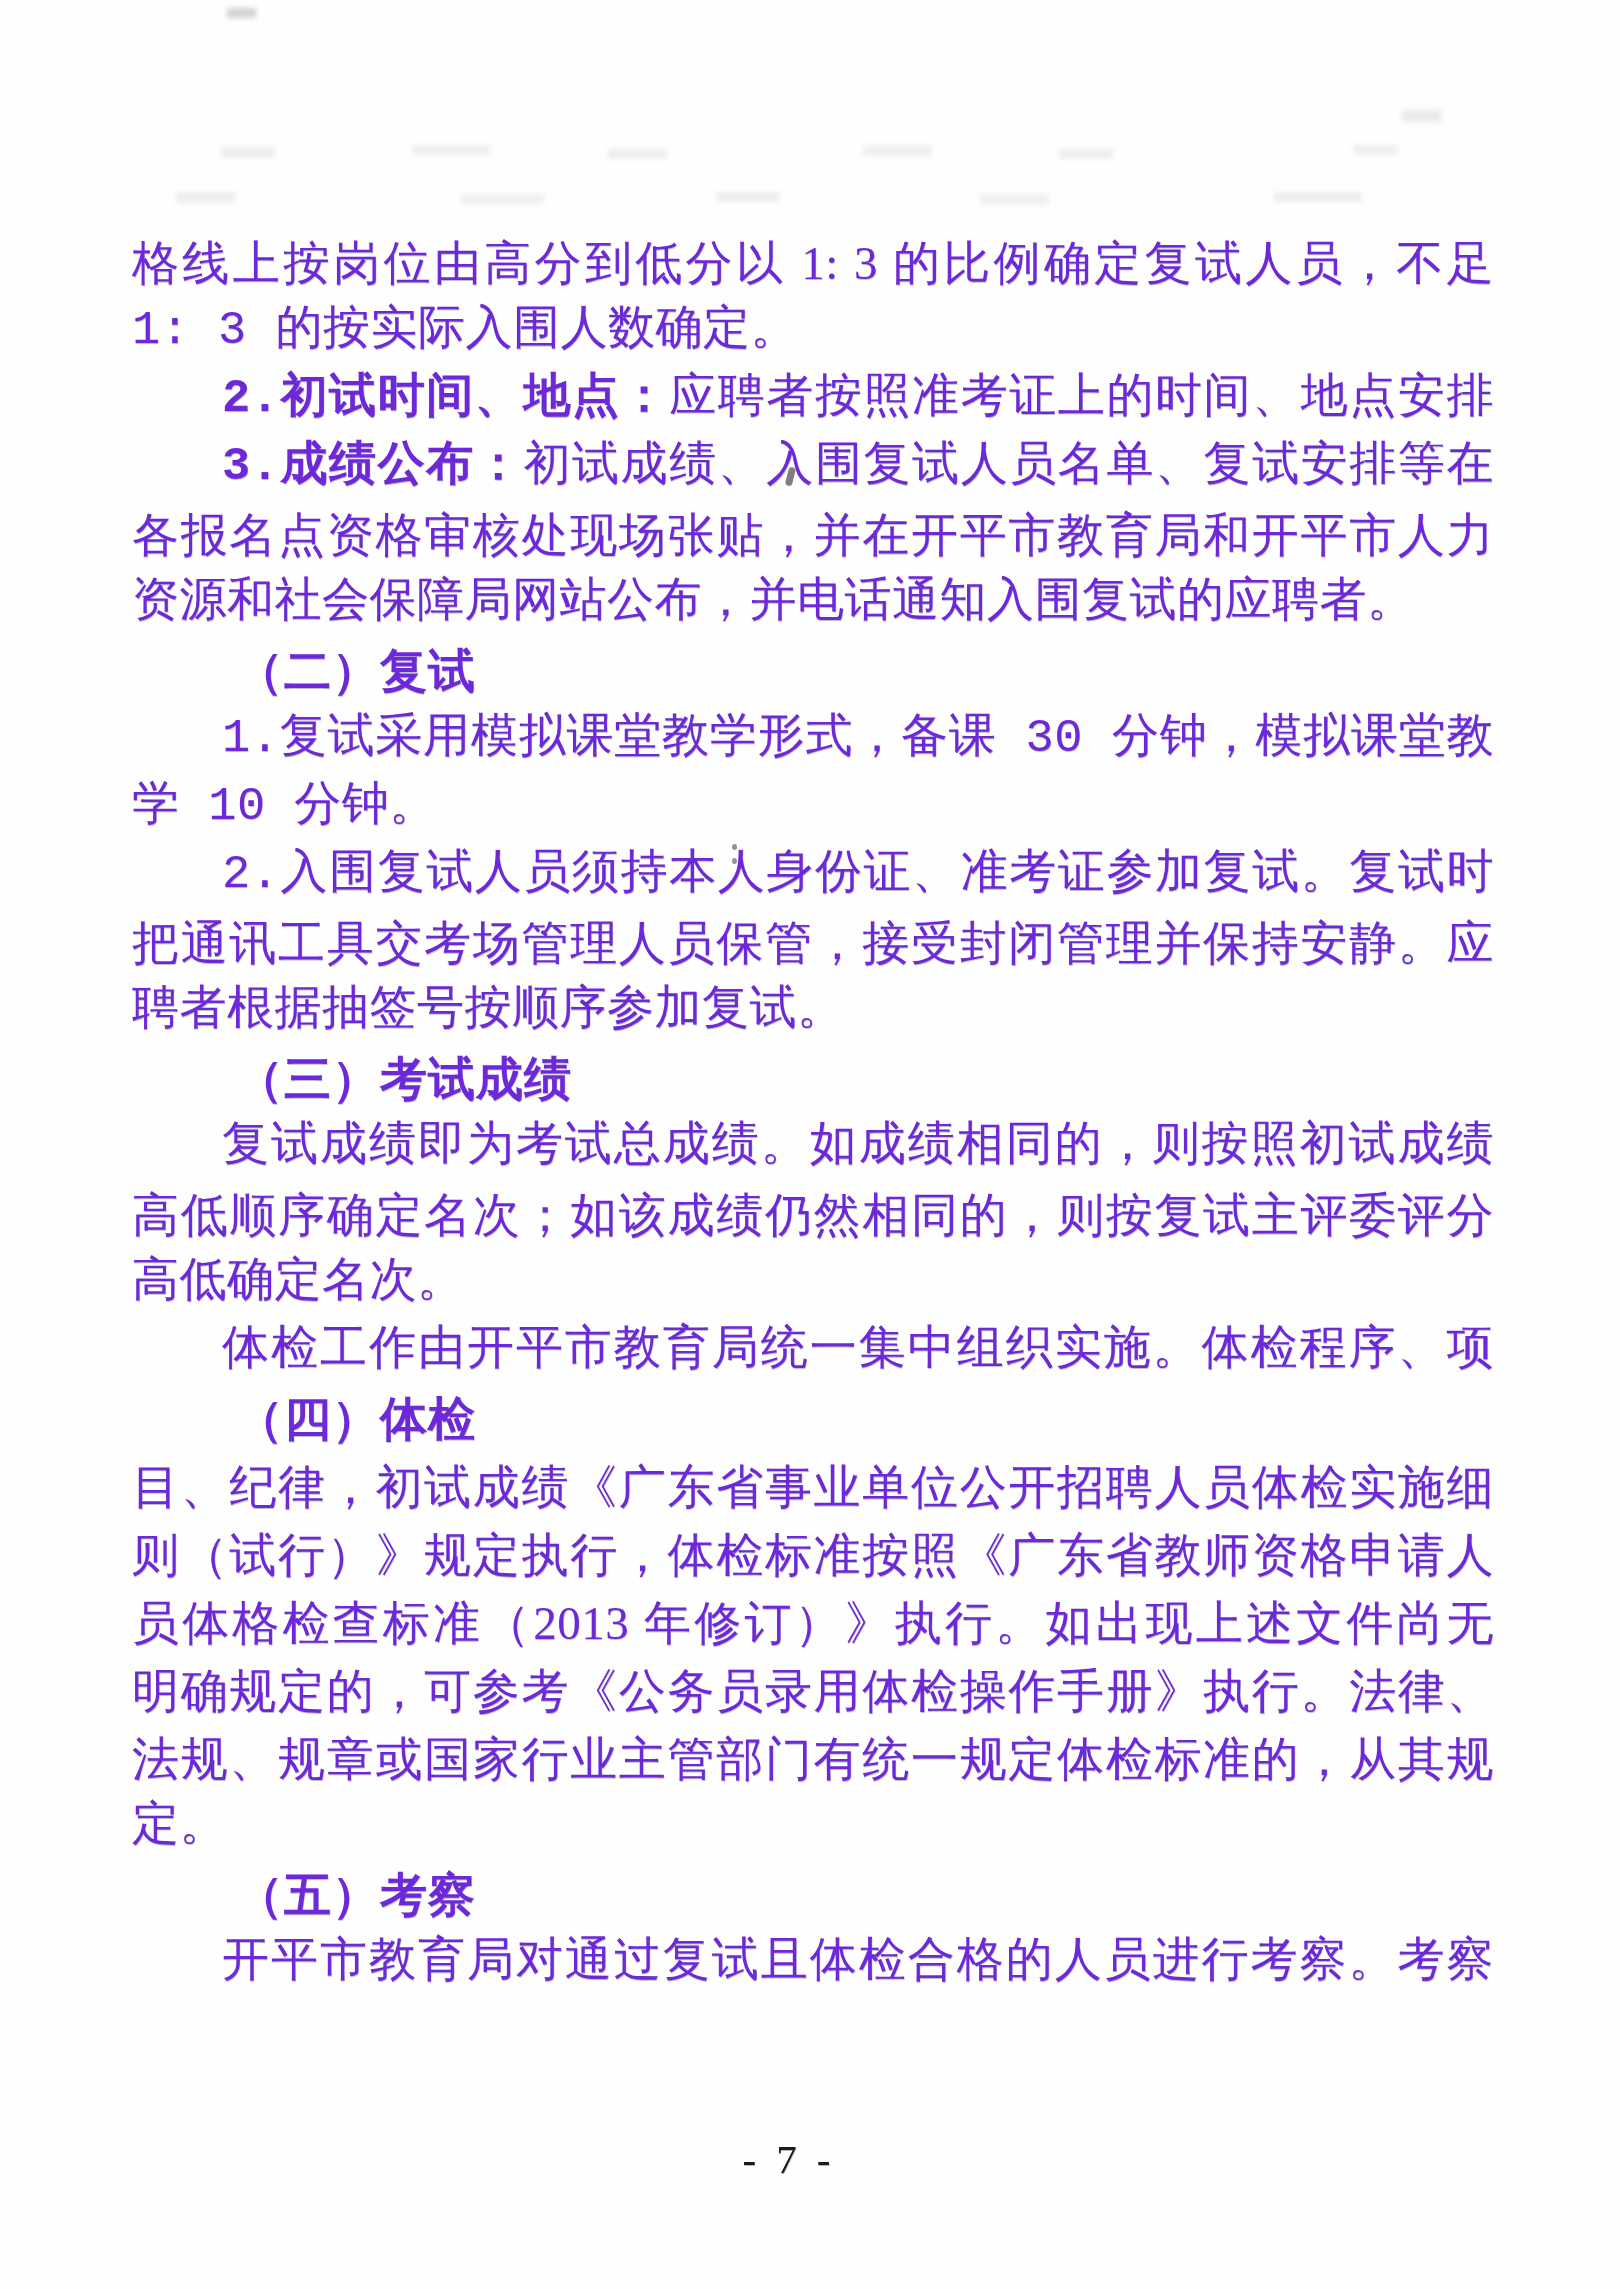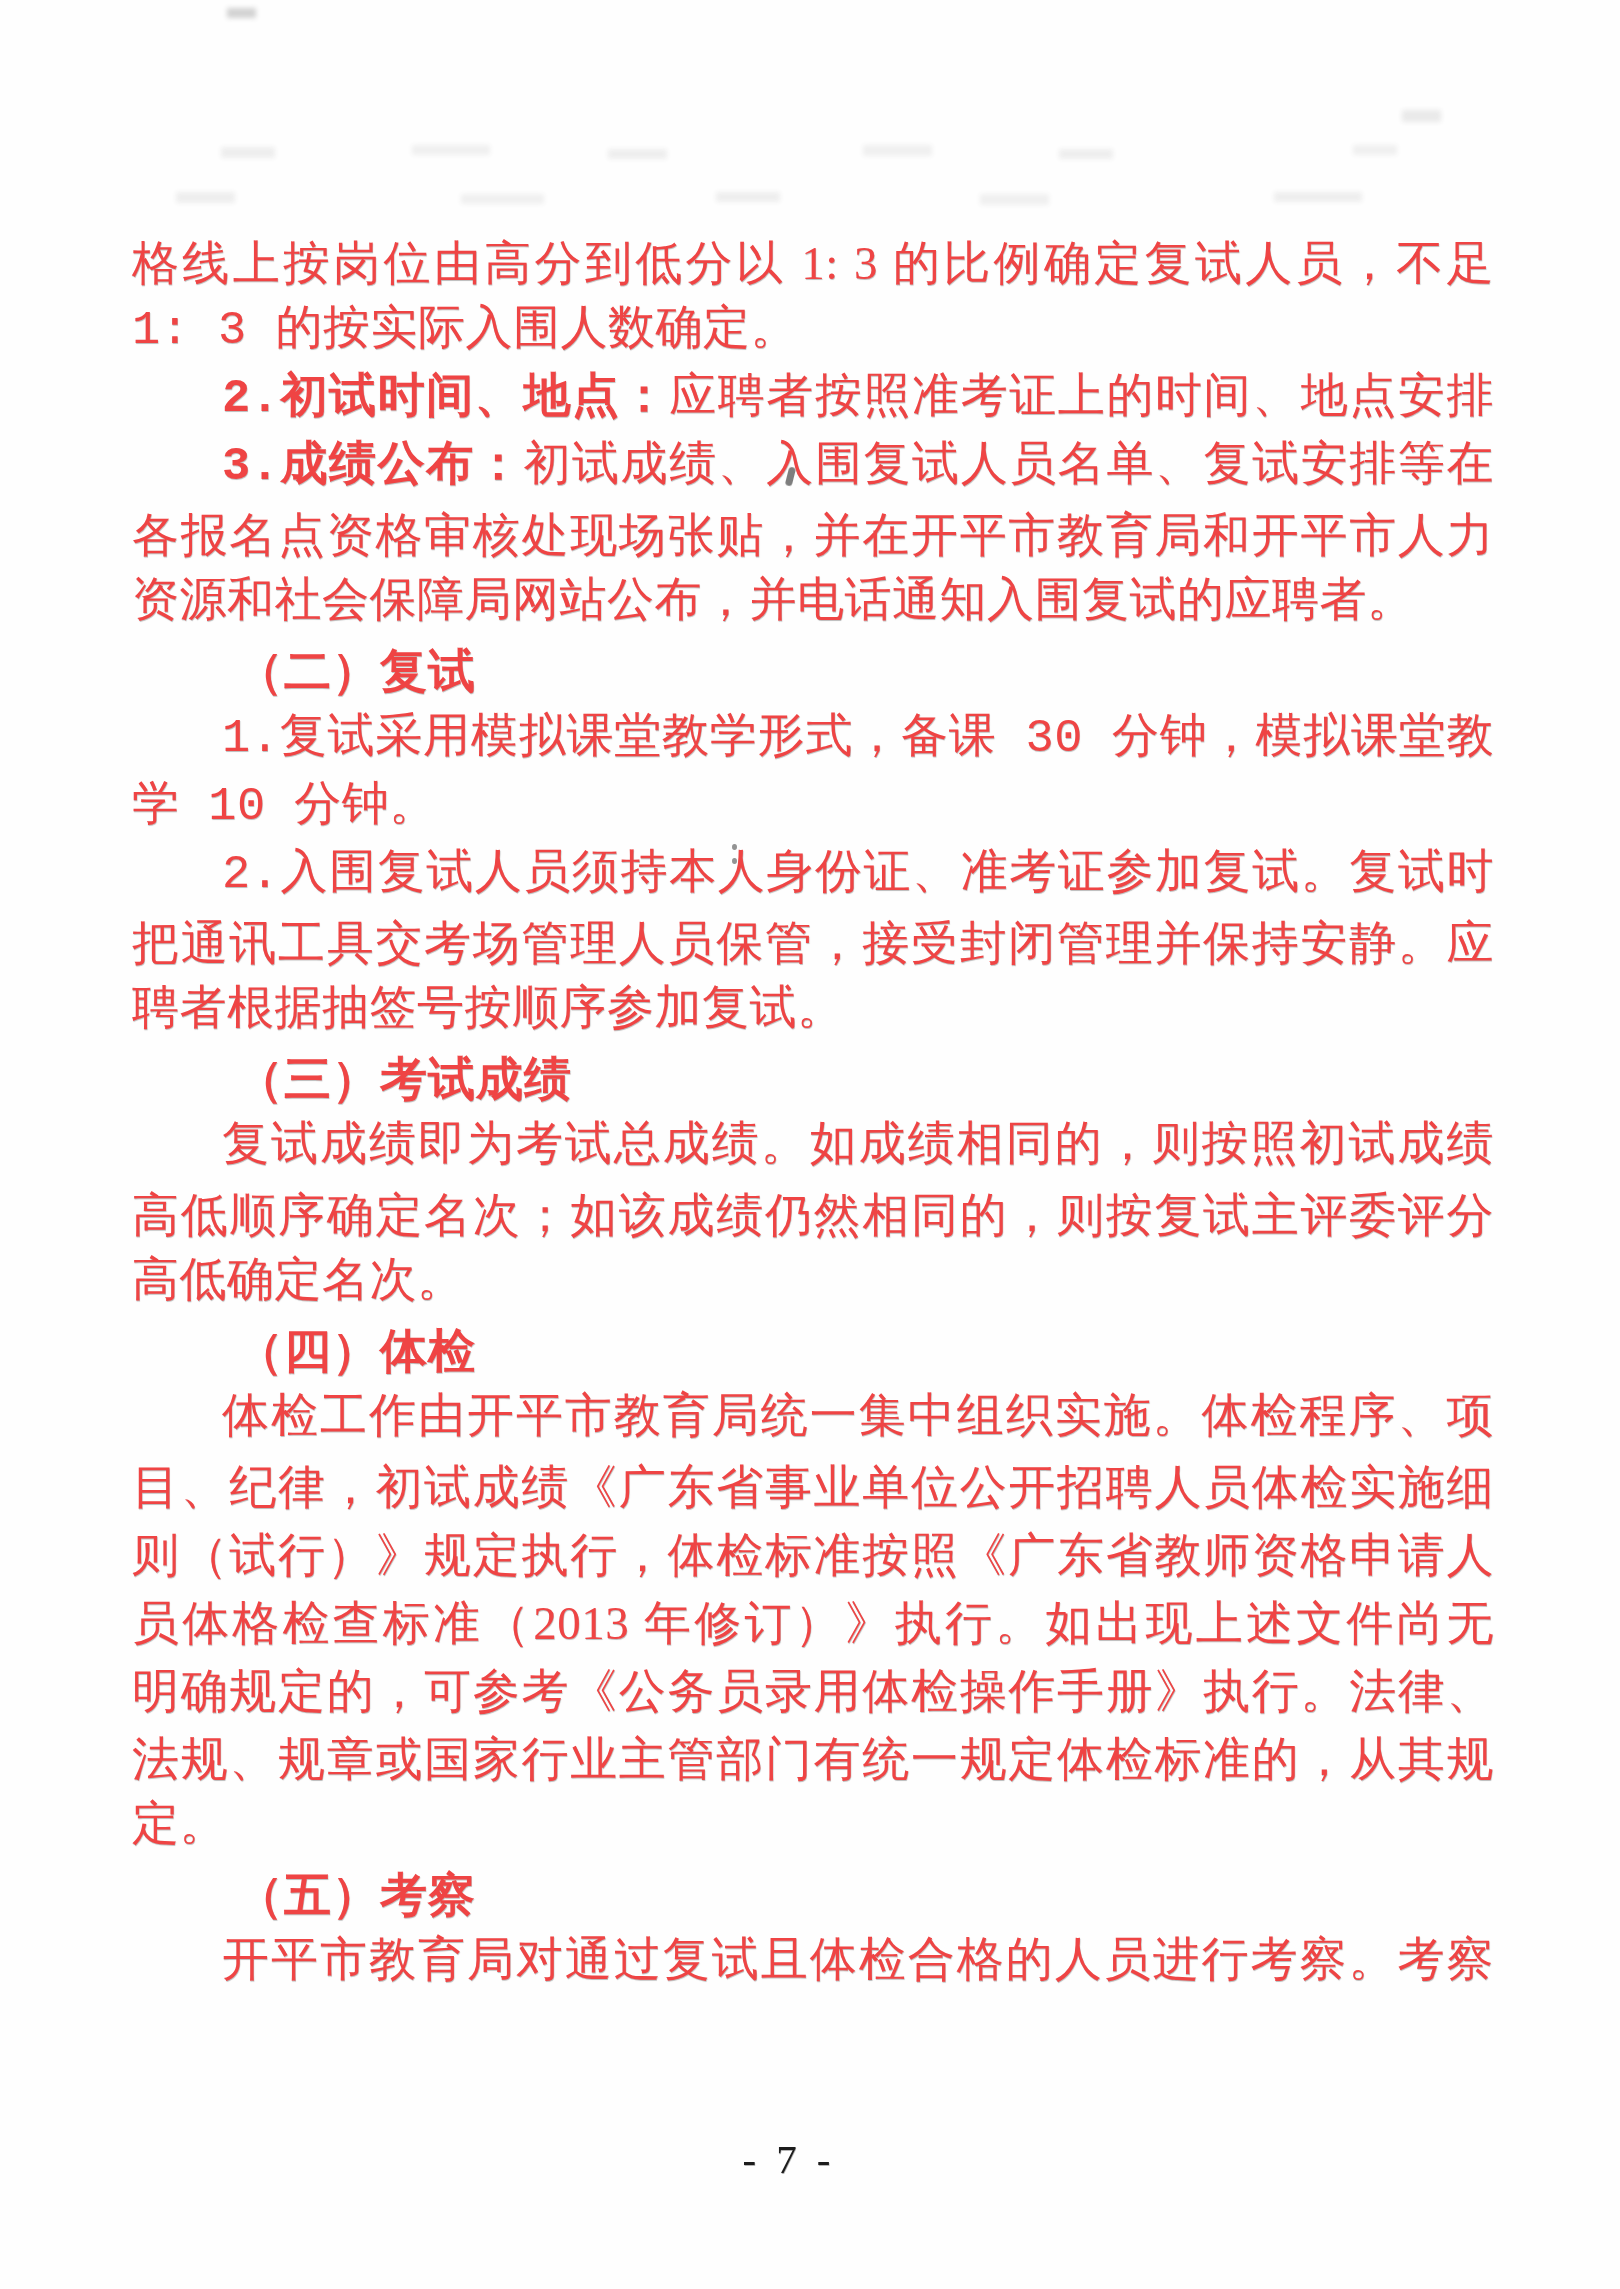--- a/index.html
+++ b/index.html
@@ -18,21 +18,21 @@
     position: absolute;
     inset: 0;
     background: #fefefe;
   }
   
   .textblock {
     position: absolute;
     left: 132px;
     top: 229px;
     width: 1362px;
-    color: #ef4444;
+    color: #6d28d9;
   }
   .line {
     font-size: 47px;
     line-height: 68px;
     min-height: 68px;
     text-align: justify;
     text-align-last: justify;
     text-shadow: 0.5px 0.5px 0.7px rgba(70,70,70,0.35);
     letter-spacing: 0.5px;
   }
@@ -123,22 +123,22 @@
       <div class="line heading">（二）复试</div>
       <div class="line ind">1.复试采用模拟课堂教学形式，备课 30 分钟，模拟课堂教</div>
       <div class="line endline">学 10 分钟。</div>
       <div class="line ind">2.入围复试人员须持本人身份证、准考证参加复试。复试时</div>
       <div class="line">把通讯工具交考场管理人员保管，接受封闭管理并保持安静。应</div>
       <div class="line endline">聘者根据抽签号按顺序参加复试。</div>
       <div class="line heading">（三）考试成绩</div>
       <div class="line ind">复试成绩即为考试总成绩。如成绩相同的，则按照初试成绩</div>
       <div class="line">高低顺序确定名次；如该成绩仍然相同的，则按复试主评委评分</div>
       <div class="line endline">高低确定名次。</div>
+      <div class="line ind">体检工作由开平市教育局统一集中组织实施。体检程序、项</div>
       <div class="line heading">（四）体检</div>
-      <div class="line ind">体检工作由开平市教育局统一集中组织实施。体检程序、项</div>
       <div class="line">目、纪律，初试成绩《广东省事业单位公开招聘人员体检实施细</div>
       <div class="line">则（试行）》规定执行，体检标准按照《广东省教师资格申请人</div>
       <div class="line">员体格检查标准（2013 年修订）》执行。如出现上述文件尚无</div>
       <div class="line">明确规定的，可参考《公务员录用体检操作手册》执行。法律、</div>
       <div class="line">法规、规章或国家行业主管部门有统一规定体检标准的，从其规</div>
       <div class="line endline">定。</div>
       <div class="line heading">（五）考察</div>
       <div class="line ind">开平市教育局对通过复试且体检合格的人员进行考察。考察</div>
     </main>
 

